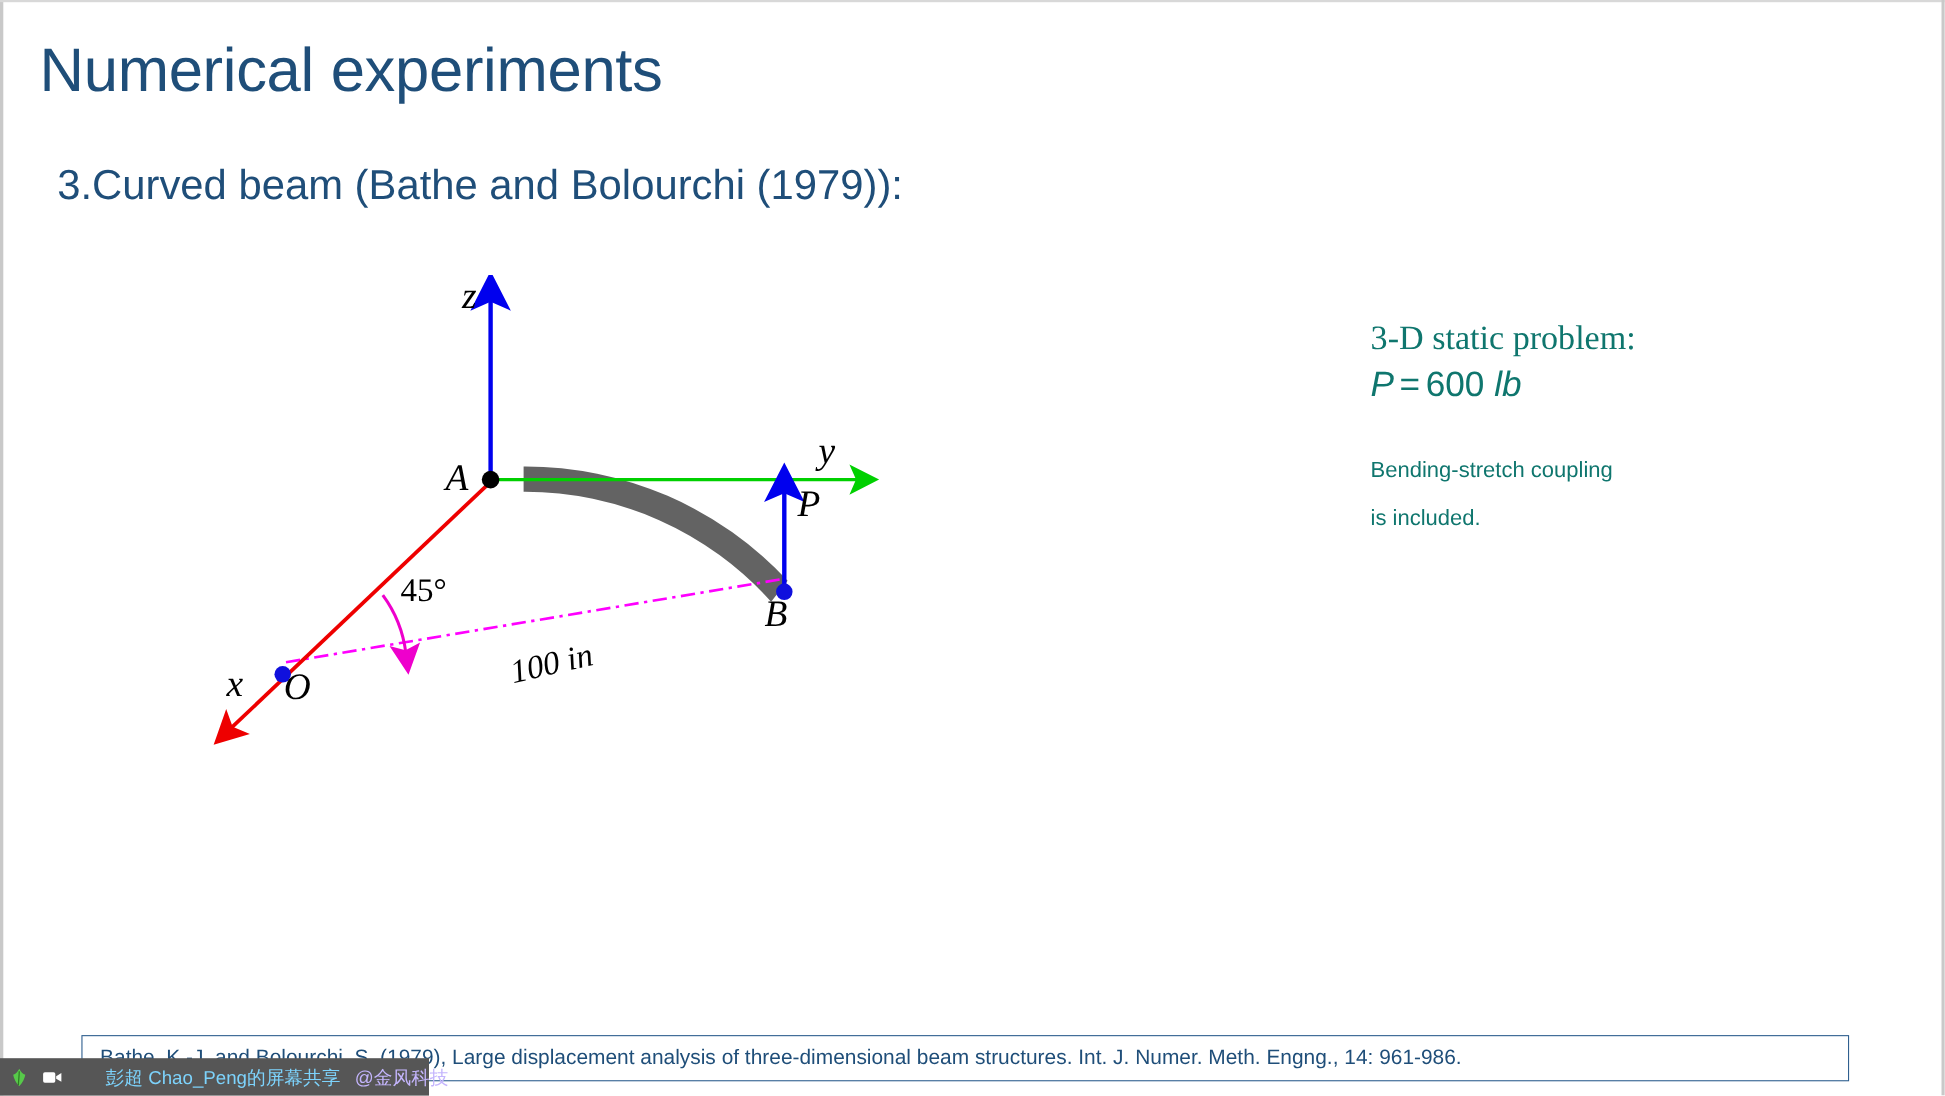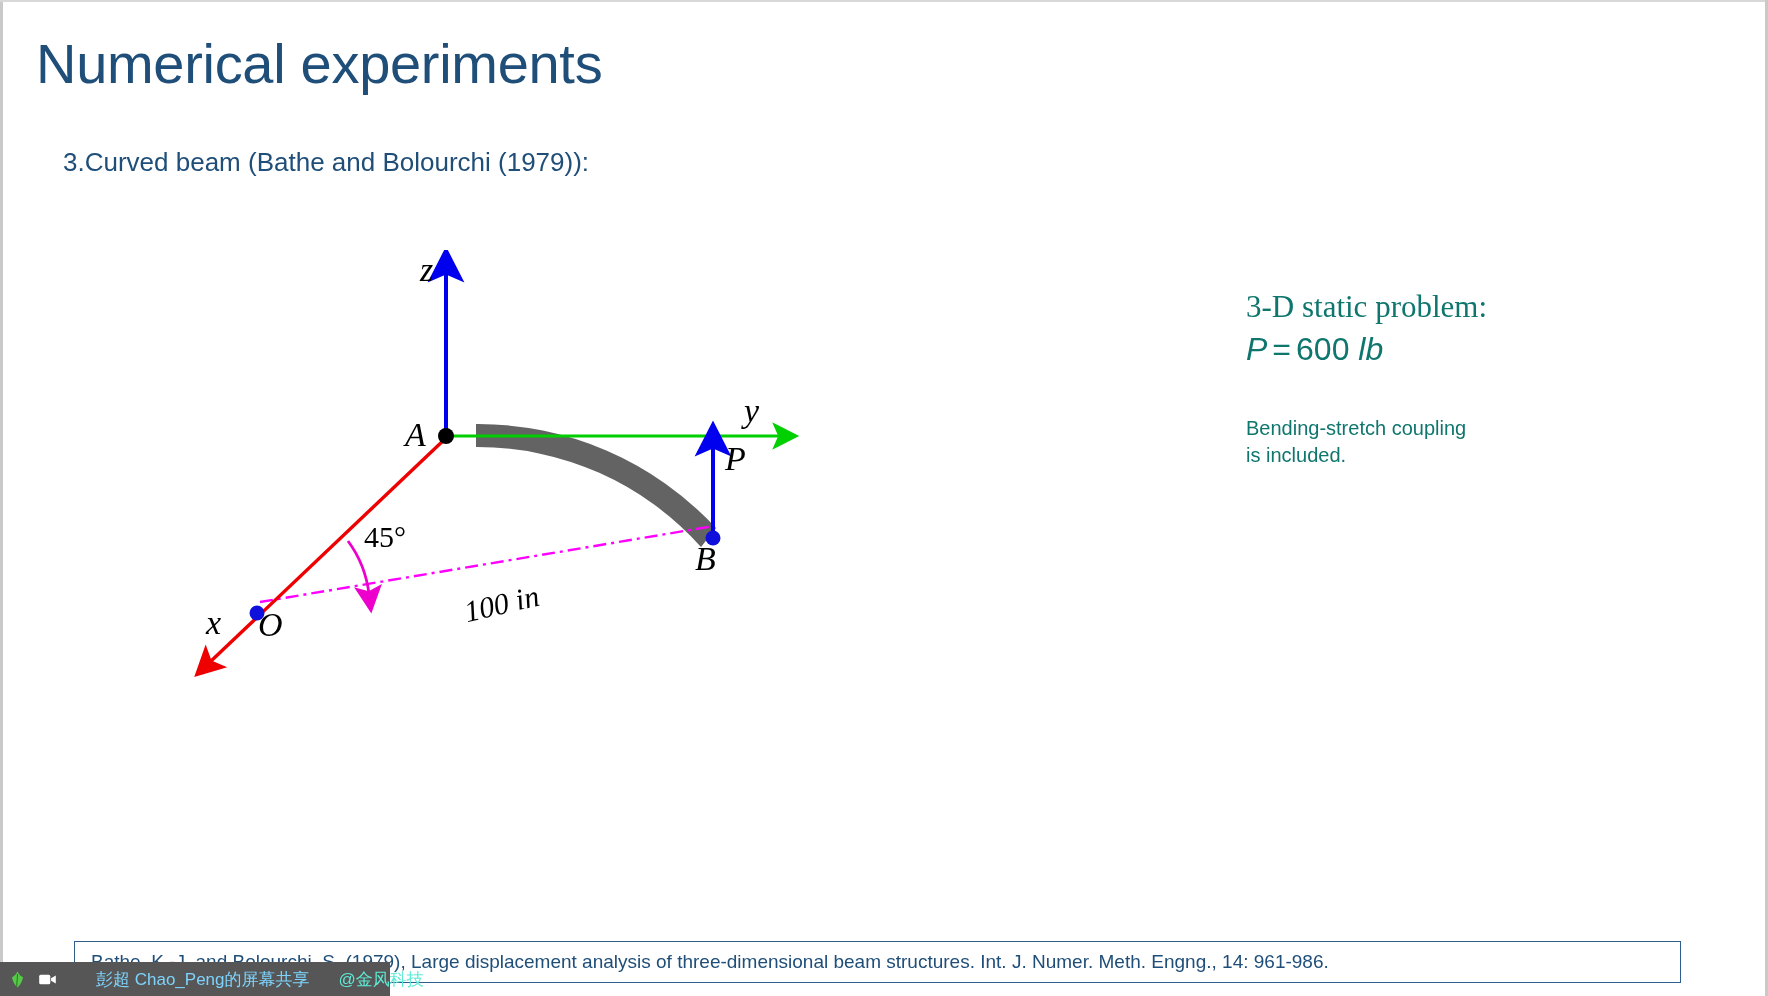--- a/index.html
+++ b/index.html
@@ -53,23 +53,23 @@
     color: #1f4e79;
     font-family: "Liberation Sans", sans-serif;
     font-weight: 400;
     letter-spacing: -0.3px;
     white-space: nowrap;
   }
 
   
   #subtitle {
     position: absolute;
-    left: 63px;
+    left: 52px;
     top: 148px;
-    font-size: 26px;
+    font-size: 38px;
     line-height: 1.15;
     color: #1f4e79;
     font-family: "Liberation Sans", sans-serif;
     font-weight: 400;
     white-space: nowrap;
   }
 
   
   #annotations {
     position: absolute;
@@ -177,23 +177,23 @@
   #taskbar-label {
     font-family: "Liberation Sans", sans-serif;
     font-size: 17px;
     color: #7dd3fc;
     white-space: nowrap;
     margin-left: 29px;
   }
   #taskbar-watermark {
     font-family: "Liberation Sans", sans-serif;
     font-size: 17px;
-    color: #5eead4;
-    white-space: nowrap;
-    margin-left: 20px;
+    color: #c4b5fd;
+    white-space: nowrap;
+    margin-left: 4px;
   }
 </style>
 </head>
 <body>
 
 <div id="slide">
 
   <div class="slide-edge-left"></div>
   <div class="slide-edge-top"></div>
   <div class="slide-edge-right"></div>
@@ -201,21 +201,21 @@
   <div id="title">Numerical experiments</div>
 
   <div id="subtitle">3.Curved beam (Bathe and Bolourchi (1979)):</div>
 
   <div id="annotations">
     <div class="ann-serif">3-D static problem:</div>
     <div class="ann-math">
       <span>P</span><span class="eq">=</span><span class="num">600</span>&nbsp;<span>lb</span>
     </div>
     <div class="ann-sans">Bending-stretch coupling</div>
-    <div class="ann-sans" style="margin-top:2px;">is included.</div>
+    <div class="ann-sans" style="margin-top:18px;">is included.</div>
   </div>
 
   <div id="diagram">
     <svg width="760" height="530" viewBox="0 0 760 530">
       <defs>
         <marker id="arrow-blue" markerWidth="11" markerHeight="11" refX="3.2" refY="5" orient="auto" markerUnits="strokeWidth">
           <path d="M0.6,0.4 L9.6,5 L0.6,9.6 L2.6,5 Z" fill="#0000ee"></path>
         </marker>
         <marker id="arrow-green" markerWidth="11" markerHeight="11" refX="3.2" refY="5" orient="auto" markerUnits="strokeWidth">
           <path d="M0.6,0.4 L9.6,5 L0.6,9.6 L2.6,5 Z" fill="#00d000"></path>

